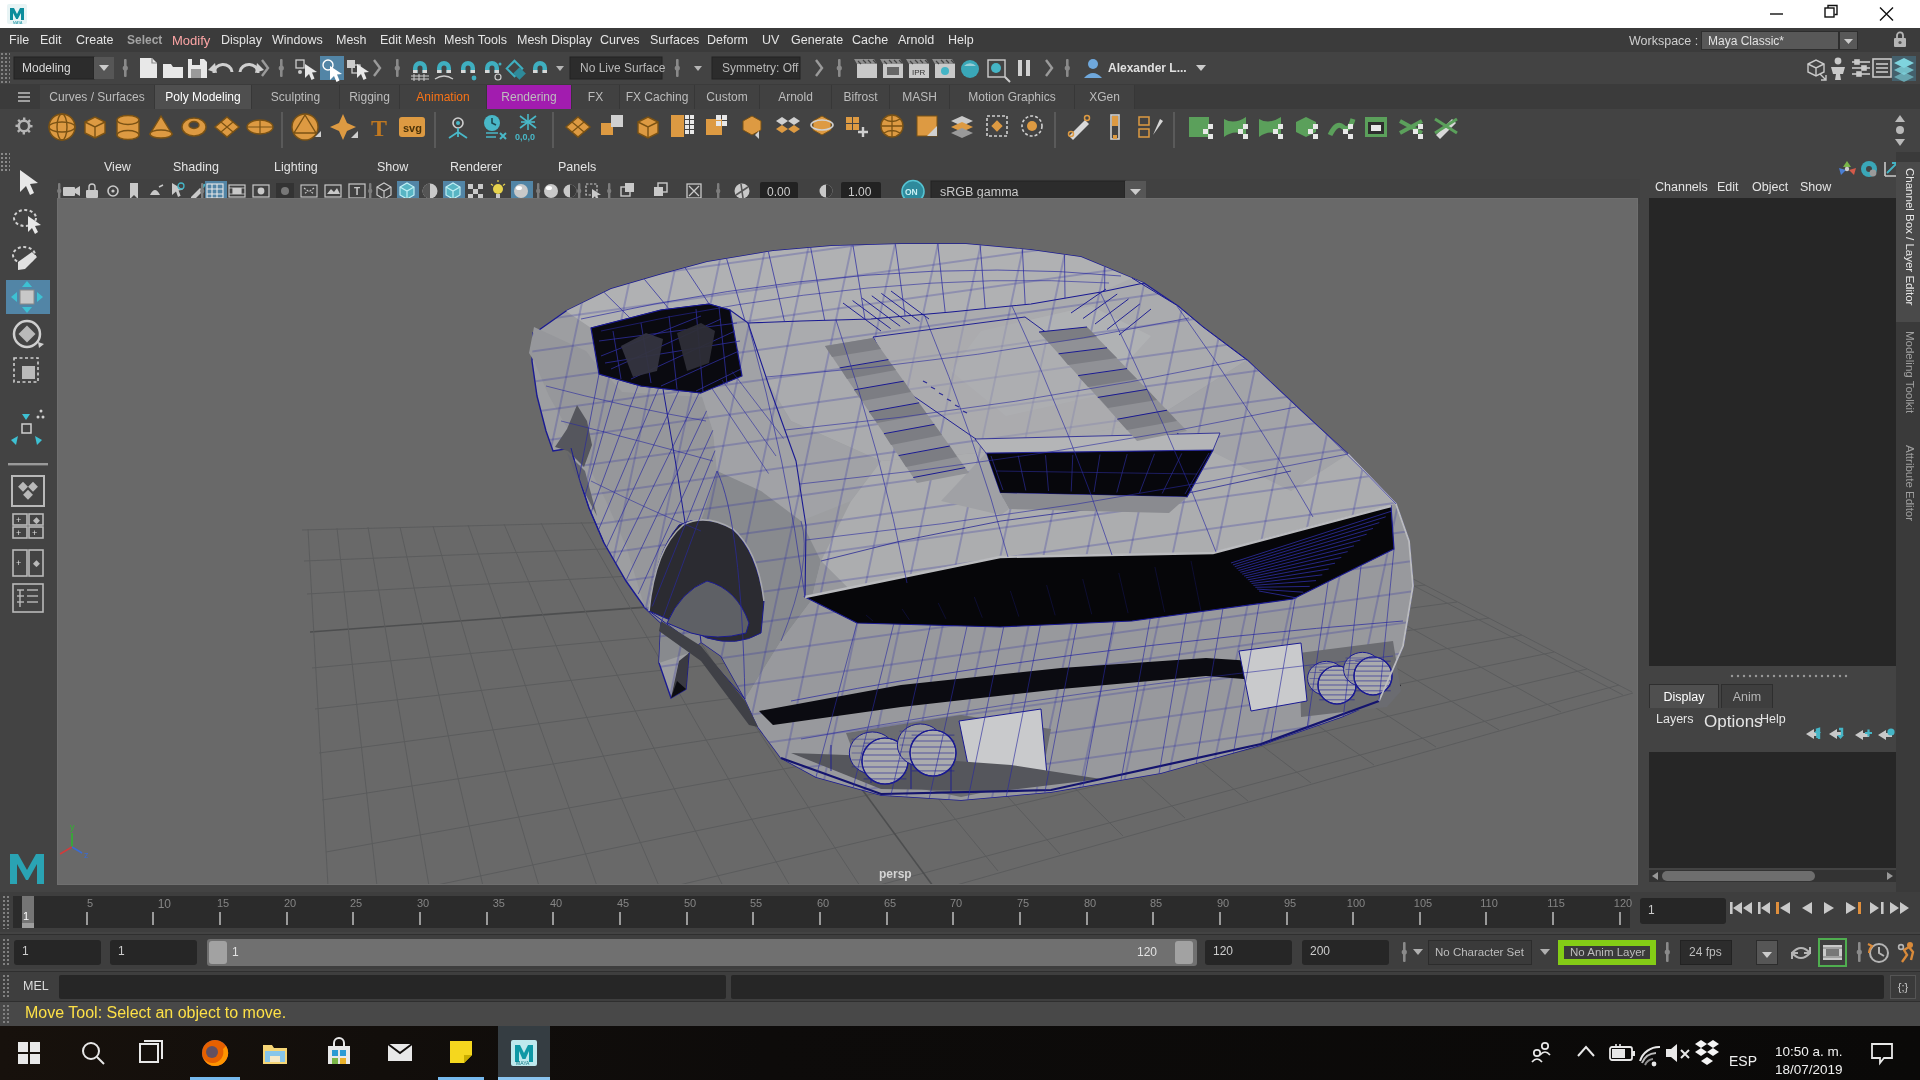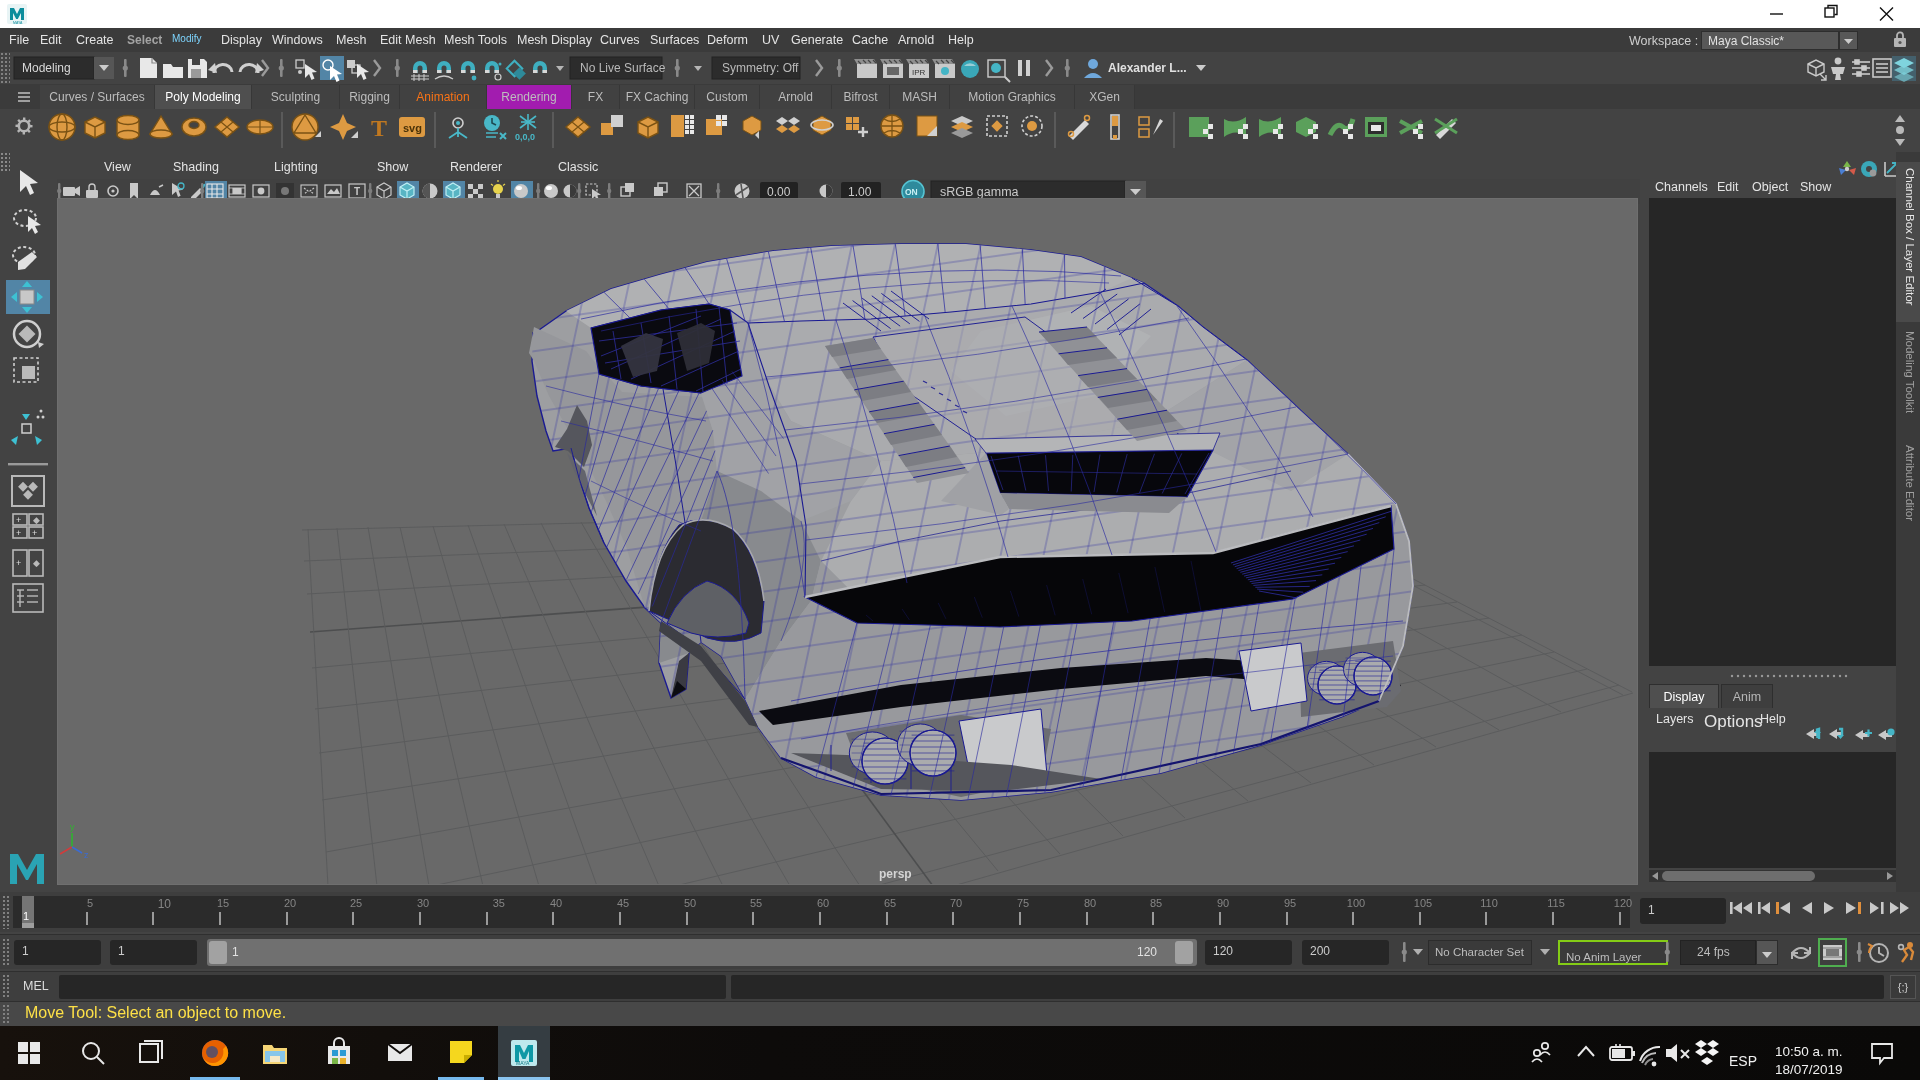--- a/index.html
+++ b/index.html
@@ -20,21 +20,21 @@
   <path d="M125,7.5 l13,13 M138,7.5 l-13,13"></path>
       </g>
     </svg>
 </div>
 
 <div class="abs" style="left:0;top:28px;width:1920px;height:24px;background:#3b3b3b">
 <div style="position:absolute;left:9px;top:5px;font-size:12.5px;color:#e4e4e4;font-weight:400;white-space:nowrap">File</div>
 <div style="position:absolute;left:40px;top:5px;font-size:12.5px;color:#e4e4e4;font-weight:400;white-space:nowrap">Edit</div>
 <div style="position:absolute;left:76px;top:5px;font-size:12.5px;color:#e4e4e4;font-weight:400;white-space:nowrap">Create</div>
 <div style="position:absolute;left:127px;top:5px;font-size:12px;color:#a3a3a3;font-weight:700;white-space:nowrap">Select</div>
-<div style="position:absolute;left:172px;top:5px;font-size:10px;color:#7dd3fc;font-weight:400;white-space:nowrap">Modify</div>
+<div style="position:absolute;left:172px;top:5px;font-size:13px;color:#fca5a5;font-weight:400;white-space:nowrap">Modify</div>
 <div style="position:absolute;left:221px;top:5px;font-size:12.5px;color:#e4e4e4;font-weight:400;white-space:nowrap">Display</div>
 <div style="position:absolute;left:272px;top:5px;font-size:12.5px;color:#e4e4e4;font-weight:400;white-space:nowrap">Windows</div>
 <div style="position:absolute;left:336px;top:5px;font-size:12.5px;color:#e4e4e4;font-weight:400;white-space:nowrap">Mesh</div>
 <div style="position:absolute;left:380px;top:5px;font-size:12.5px;color:#e4e4e4;font-weight:400;white-space:nowrap">Edit Mesh</div>
 <div style="position:absolute;left:444px;top:5px;font-size:12.5px;color:#e4e4e4;font-weight:400;white-space:nowrap">Mesh Tools</div>
 <div style="position:absolute;left:517px;top:5px;font-size:12.5px;color:#e4e4e4;font-weight:400;white-space:nowrap">Mesh Display</div>
 <div style="position:absolute;left:600px;top:5px;font-size:12.5px;color:#e4e4e4;font-weight:400;white-space:nowrap">Curves</div>
 <div style="position:absolute;left:650px;top:5px;font-size:12.5px;color:#e4e4e4;font-weight:400;white-space:nowrap">Surfaces</div>
 <div style="position:absolute;left:707px;top:5px;font-size:12.5px;color:#e4e4e4;font-weight:400;white-space:nowrap">Deform</div>
 <div style="position:absolute;left:762px;top:5px;font-size:12.5px;color:#e4e4e4;font-weight:400;white-space:nowrap">UV</div>
@@ -590,21 +590,21 @@
 </svg>
 <div class="abs" style="left:0;top:152px;width:10px;height:20px;background-image:radial-gradient(circle,#8a8a8a 0.9px,transparent 1.1px);background-size:4px 4px"></div>
 
 <div class="abs" style="left:56px;top:152px;width:1586px;height:740px;background:#434343">
   <div class="abs" style="left:2px;top:6px;width:1583px;height:20px">
     <div class="abs" style="left:46px;top:2px;font-size:12.5px;color:#e4e4e4">View</div>
     <div class="abs" style="left:115px;top:2px;font-size:12.5px;color:#e4e4e4">Shading</div>
     <div class="abs" style="left:216px;top:2px;font-size:12.5px;color:#e4e4e4">Lighting</div>
     <div class="abs" style="left:319px;top:2px;font-size:12.5px;color:#e4e4e4">Show</div>
     <div class="abs" style="left:392px;top:2px;font-size:12.5px;color:#e4e4e4">Renderer</div>
-    <div class="abs" style="left:500px;top:2px;font-size:12.5px;color:#e4e4e4">Classic</div>
+    <div class="abs" style="left:500px;top:2px;font-size:12.5px;color:#e4e4e4">Panels</div>
   </div>
   <svg class="abs" style="left:1px;top:27px" width="1583" height="25">
       <rect x="0" y="0" width="1583" height="25" fill="#414141"></rect>
 <g>
         <rect x="1" y="4" width="2.4" height="17" rx="1" fill="#7d7d7d"></rect>
         <circle cx="2.2" cy="12" r="2.2" fill="#7d7d7d"></circle>
       </g>
 <g fill="#c9c9c9">
         <rect x="6" y="8" width="12" height="9" rx="1"></rect>
         <path d="M18,10 l5,-3 v10 l-5,-3 z"></path>
@@ -1239,26 +1239,26 @@
       <rect x="8" y="7" width="2.6" height="20" rx="1" fill="#8a8a8a"></rect>
       <circle cx="9.3" cy="17" r="2.6" fill="#8a8a8a"></circle>
     </svg>
   <svg class="abs" style="left:1408px;top:0" width="20" height="35">
       <path d="M5,14 l5,6 5,-6 z" fill="#b0b0b0"></path>
     </svg>
   <div class="abs" style="left:1428px;top:5px;width:104px;height:25px;background:#3a3a3a;border:1px solid #2c2c2c;color:#bdbdbd;font-size:11.5px;padding:5px 6px;white-space:nowrap;overflow:hidden">No Character Set</div>
   <svg class="abs" style="left:1535px;top:0" width="20" height="35">
       <path d="M5,14 l5,6 5,-6 z" fill="#b0b0b0"></path>
     </svg>
-  <div class="abs" style="left:1558px;top:5px;width:110px;height:25px;background:#3a3a3a;border:2px solid #84cc16;color:#bdbdbd;font-size:11.5px;padding:9px 6px;white-space:nowrap;overflow:hidden">No Anim Layer</div>
+  <div class="abs" style="left:1558px;top:5px;width:98px;height:25px;background:#3a3a3a;border:6px solid #84cc16;color:#bdbdbd;font-size:11.5px;padding:0 6px;white-space:nowrap;overflow:hidden">No Anim Layer</div>
   <svg class="abs" style="left:1658px;top:0" width="20" height="35">
       <rect x="8" y="7" width="2.6" height="20" rx="1" fill="#8a8a8a"></rect>
       <circle cx="9.3" cy="17" r="2.6" fill="#8a8a8a"></circle>
     </svg>
-  <div class="abs" style="left:1680px;top:5px;width:76px;height:25px;background:#2c2c2c;border:1px solid #222;color:#bdbdbd;font-size:12px;padding:4px 16px">24 fps</div>
+  <div class="abs" style="left:1680px;top:5px;width:52px;height:25px;background:#2c2c2c;border:1px solid #222;color:#bdbdbd;font-size:12px;padding:4px 8px">24 fps</div>
   <div class="abs" style="left:1756px;top:5px;width:22px;height:25px;background:#565656;border:1px solid #2c2c2c"><svg width="20" height="23">
         <path d="M5,11 l5,6 5,-6 z" fill="#ccc"></path>
       </svg></div>
   <svg class="abs" style="left:1788px;top:5px" width="30" height="26">
       <path d="M4,13 q9,-10 18,0 m0,-6 v6 h-6" fill="none" stroke="#b5b5b5" stroke-width="2"></path>
       <path d="M22,13 q-9,10 -18,0 m0,6 v-6 h6" fill="none" stroke="#b5b5b5" stroke-width="2"></path>
     </svg>
   <svg class="abs" style="left:1818px;top:3px" width="30" height="30">
       <rect x="1" y="1" width="27" height="27" fill="none" stroke="#4fae4f" stroke-width="2"></rect>
       <rect x="5" y="7" width="19" height="15" fill="#c9c9c9"></rect>

